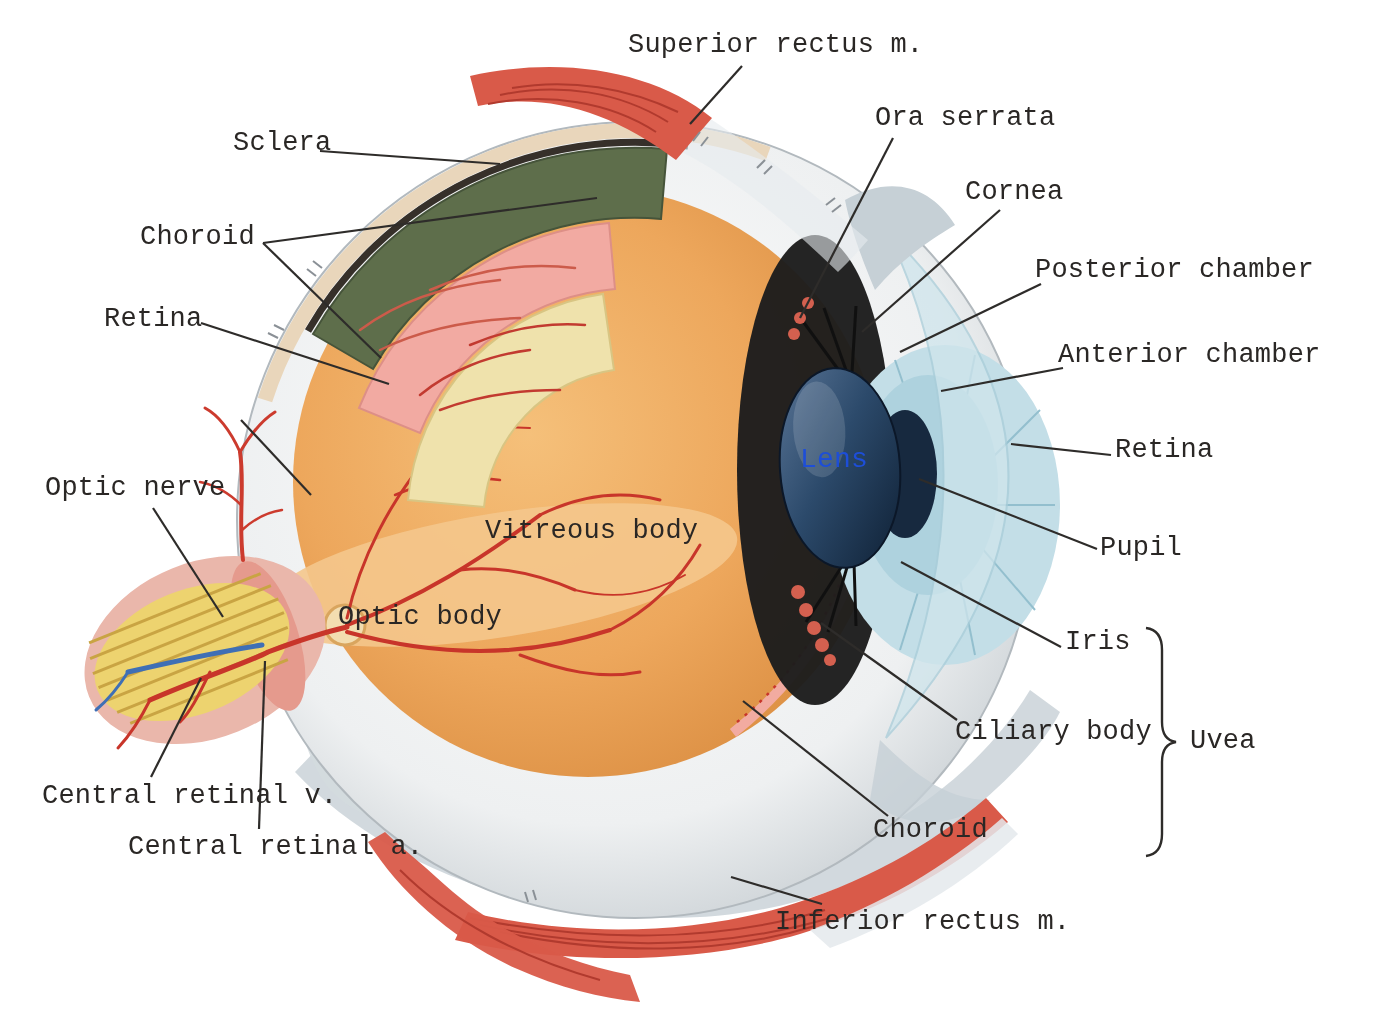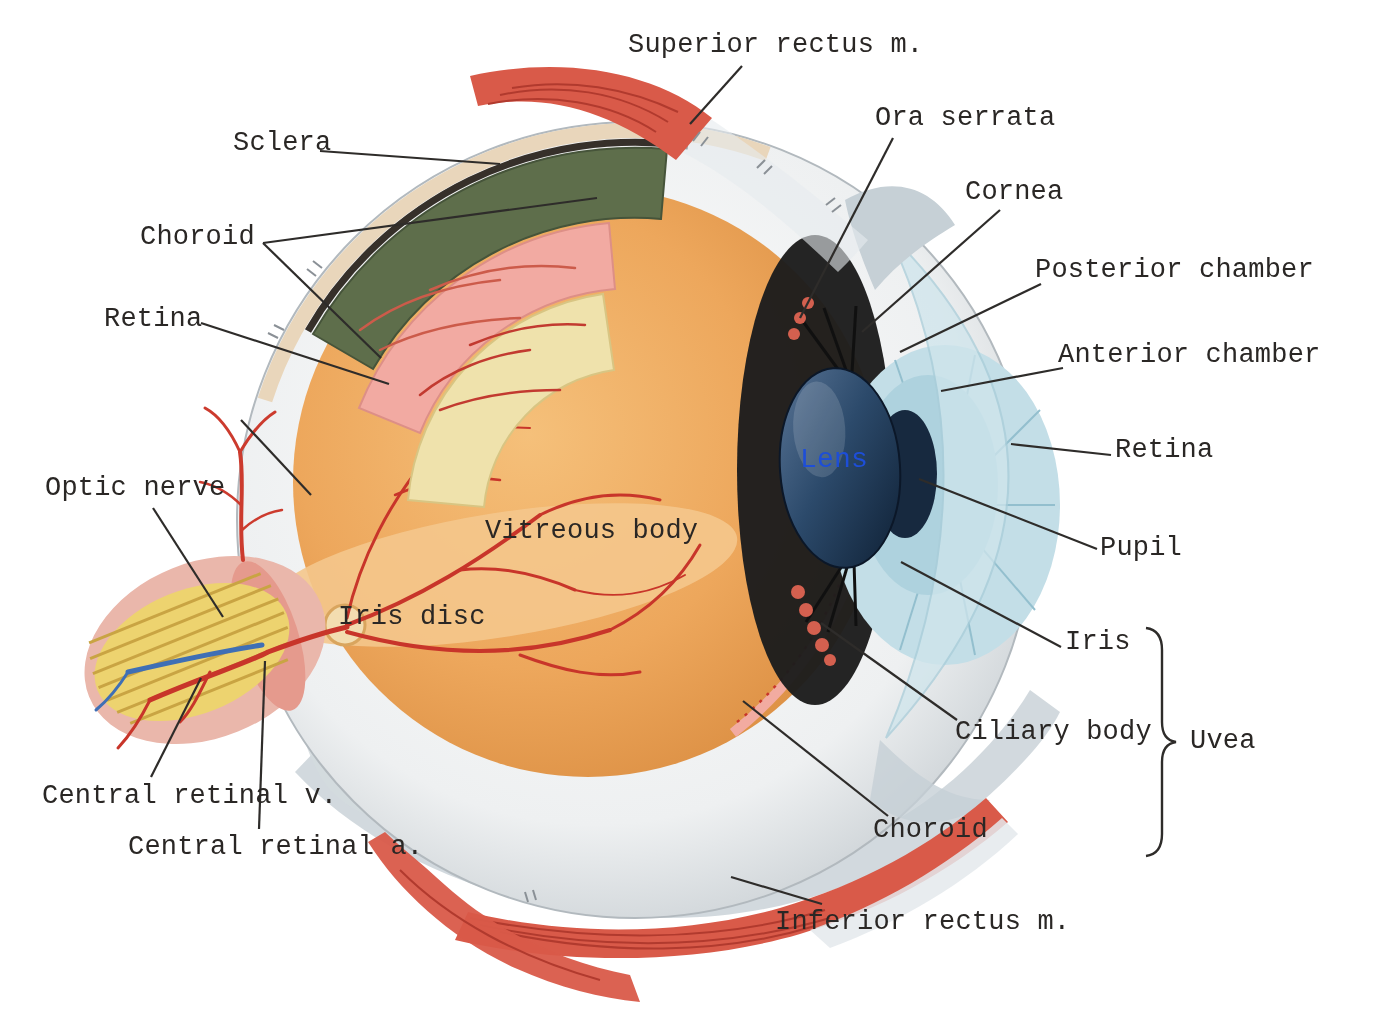--- a/index.html
+++ b/index.html
@@ -242,17 +242,17 @@
 <div class="lbl" style="left:1065px;top:627px">Iris</div>
 <div class="lbl" style="left:955px;top:717px">Ciliary body</div>
 <div class="lbl" style="left:1190px;top:726px">Uvea</div>
 <div class="lbl" style="left:873px;top:815px">Choroid</div>
 <div class="lbl" style="left:775px;top:907px">Inferior rectus m.</div>
 <div class="lbl" style="left:233px;top:128px">Sclera</div>
 <div class="lbl" style="left:140px;top:222px">Choroid</div>
 <div class="lbl" style="left:104px;top:304px">Retina</div>
 <div class="lbl" style="left:45px;top:473px">Optic nerve</div>
 <div class="lbl" style="left:485px;top:516px">Vitreous body</div>
-<div class="lbl" style="left:338px;top:602px">Iris disc</div>
+<div class="lbl" style="left:338px;top:602px">Optic body</div>
 <div class="lbl" style="left:128px;top:832px">Central retinal a.</div>
 <div class="lbl" style="left:42px;top:781px">Central retinal v.</div>
 
 </div>
 
 </body></html>

